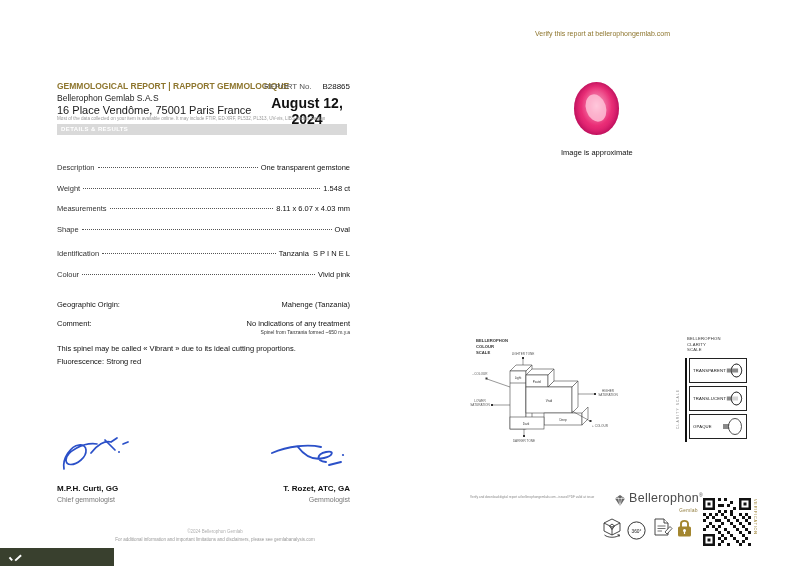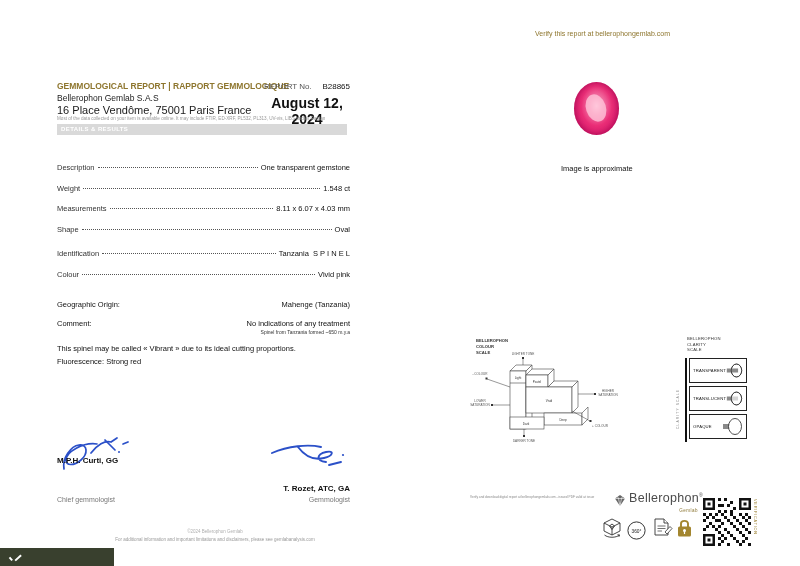--- a/index.html
+++ b/index.html
@@ -29,34 +29,34 @@
   .dots { flex:1; margin:0 3px; border-bottom:1.3px dotted #555; transform:translateY(-2px); }
   
   .comments { position:absolute; left:57px; top:300px; width:293px; font-size:7.5px; color:#111; }
   .crow { display:flex; justify-content:space-between; }
   .crow + .crow { margin-top:10px; }
   .origin-note { text-align:right; font-size:5px; margin-top:1px; color:#333; }
   .note1 { margin-top:9px; } .note2 { margin-top:4px; }
   
   .sig-svg-left  { position:absolute; left:58px;  top:437px; }
   .sig-svg-right { position:absolute; left:268px; top:444px; }
-  .sig-name-l  { position:absolute; left:57px; top:456px; font-size:8px; font-weight:bold; color:#111; }
+  .sig-name-l  { position:absolute; left:57px; top:484px; font-size:8px; font-weight:bold; color:#111; }
   .sig-title-l { position:absolute; left:57px; top:496px; font-size:7px; color:#777; }
   .sig-name-r  { position:absolute; left:230px; top:484px; width:120px; text-align:right; font-size:8px; font-weight:bold; color:#111; }
   .sig-title-r { position:absolute; left:230px; top:496px; width:120px; text-align:right; font-size:7px; color:#777; }
   
   .footer-copy { position:absolute; left:110px; top:529px; width:210px; text-align:center; font-size:4.5px; color:#b0b0b0; }
   .footer-disc { position:absolute; left:90px;  top:537px; width:250px; text-align:center; font-size:4.5px; color:#999; }
   
   .gem { position:absolute; left:574px; top:82px; width:45px; height:53px; border-radius:50%;
     background: radial-gradient(ellipse at 50% 45%, #fdd7e4 0%, #f27ba8 20%, #ea2e77 48%, #d5176b 78%, #c01060 100%);
     box-shadow: inset 0 0 6px rgba(150,0,70,.75); }
   .gem::after { content:""; position:absolute; left:12px; top:12px; width:20px; height:28px; border-radius:50%;
     background:rgba(255,195,216,.8); transform:rotate(-18deg); }
-  .gem-caption { position:absolute; left:561px; top:164px; font-size:7.5px; color:#111; }
+  .gem-caption { position:absolute; left:561px; top:148px; font-size:7.5px; color:#111; }
   
   .colour-scale { position:absolute; left:460px; top:331px; width:180px; height:122px; }
   
   .clarity { position:absolute; left:676px; top:333px; width:100px; height:120px; }
   .cl-title { position:absolute; left:11px; top:3px; font-size:4.2px; color:#333; line-height:5.6px; letter-spacing:.2px; }
   .cl-side { position:absolute; left:0px; top:40px; height:72px; writing-mode:vertical-rl; transform:rotate(180deg);
     font-size:3.5px; color:#888; letter-spacing:1px; text-align:center; }
   .cl-cells { position:absolute; left:9px; top:25px; border-left:2.5px solid #111; padding-left:2px; }
   .cl-cell { width:58px; height:25px; border:1px solid #222; margin-bottom:3px; background:#fff;
     display:flex; align-items:center; justify-content:space-between; padding:0 3px; }

